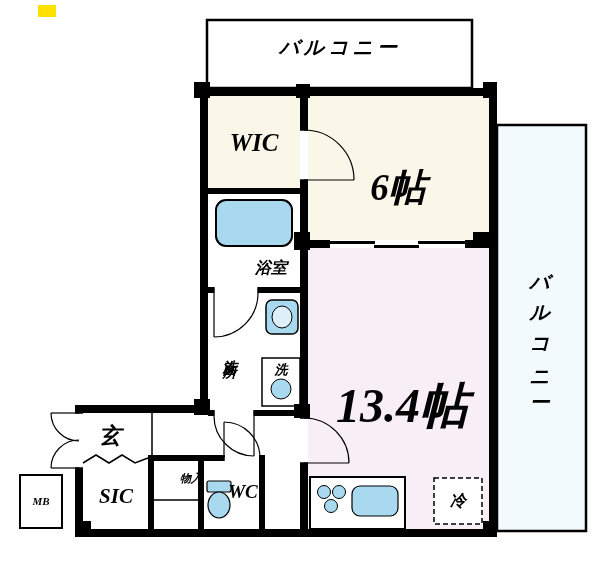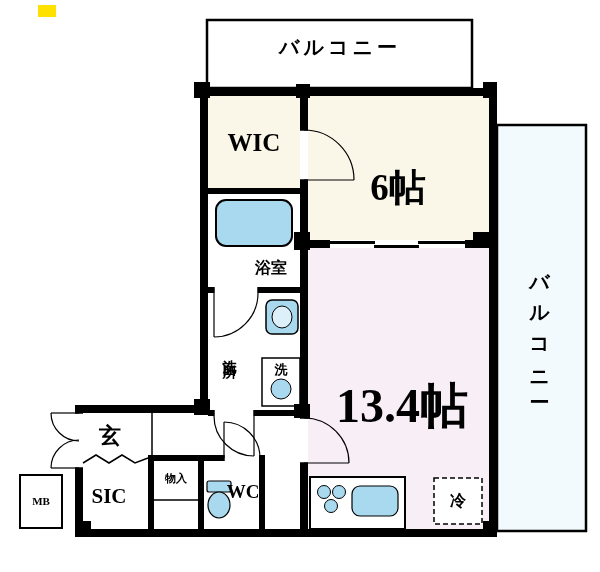--- a/index.html
+++ b/index.html
@@ -1,17 +1,17 @@
 <!DOCTYPE html>
 <html style="--c-wall: #000000; --c-room_cream: #faf7e8; --c-room_pink: #f8eef6; --c-fixture_blue: #a9d9ee; --c-fixture_blue_light: #ddf0f9; --c-balcony_tint: #f3fafd; --c-marker_yellow: #ffe100; --c-paper: #ffffff;"><head>
 <meta charset="utf-8">
 <style>
   html,body{margin:0;padding:0;background:#fff;width:600px;height:572px;overflow:hidden}
   #stage{position:relative;width:564px;height:572px;
-         font-family:"Liberation Serif","DejaVu Serif",serif;}
+         font-family:"Liberation Serif","DejaVu Serif",serif;font-style:italic;}
   #plan-svg{position:absolute;left:0;top:0}
   .label{position:absolute;transform:translate(-50%,-50%);font-weight:bold;color:#000;
          white-space:nowrap;line-height:1;}
   .v{writing-mode:vertical-rl;text-orientation:upright}
   .wall{fill:var(--c-wall)}
   .thin{stroke:var(--c-wall);stroke-width:1.5;fill:none}
   .arc{stroke:var(--c-wall);stroke-width:1.2;fill:none}
   .fix{fill:var(--c-fixture_blue);stroke:var(--c-wall)}
   .fixlight{fill:var(--c-fixture_blue_light);stroke:var(--c-wall)}
   .boxw{fill:#fff;stroke:var(--c-wall)}
@@ -159,21 +159,21 @@
   <div class="label v" style="left:229px;top:352px;font-size:14px;letter-spacing:2px">洗面所</div>
 
   <div class="label" style="left:281px;top:369px;font-size:13px">洗</div>
 
   <div class="label" style="left:402px;top:406px;font-size:48px">13.4帖</div>
 
   <div class="label" style="left:110px;top:436px;font-size:22px">玄</div>
 
   <div class="label" style="left:41px;top:501px;font-size:11px">MB</div>
 
-  <div class="label" style="left:109px;top:496px;font-size:21px">SIC</div>
+  <div class="label" style="left:116px;top:496px;font-size:21px">SIC</div>
 
-  <div class="label" style="left:176px;top:478px;font-size:11px">物入</div>
+  <div class="label" style="left:191px;top:478px;font-size:11px">物入</div>
 
   <div class="label" style="left:243px;top:491px;font-size:19px">WC</div>
 
   <div class="label" style="left:458px;top:501px;font-size:16px">冷</div>
 
 </div>
 
 </body></html>

